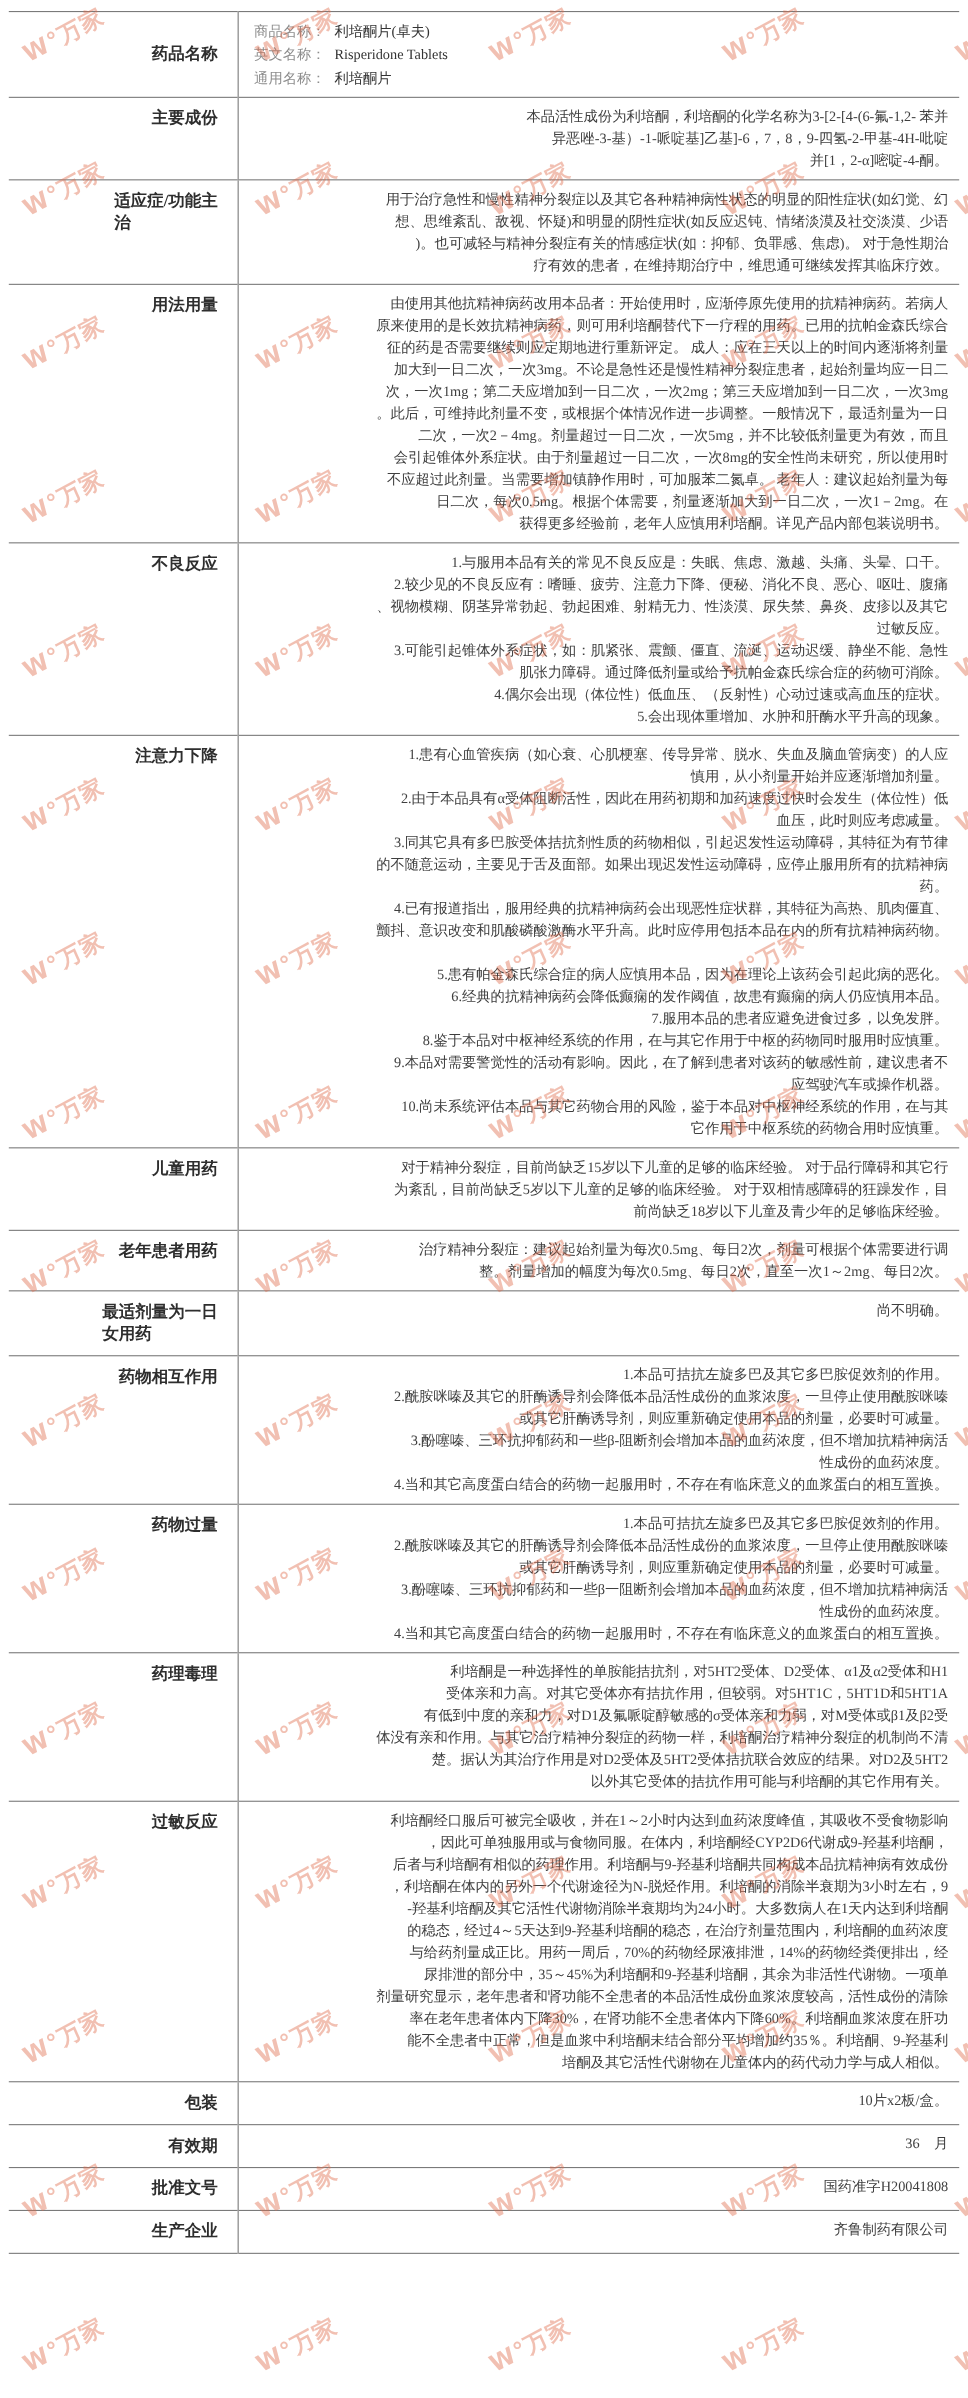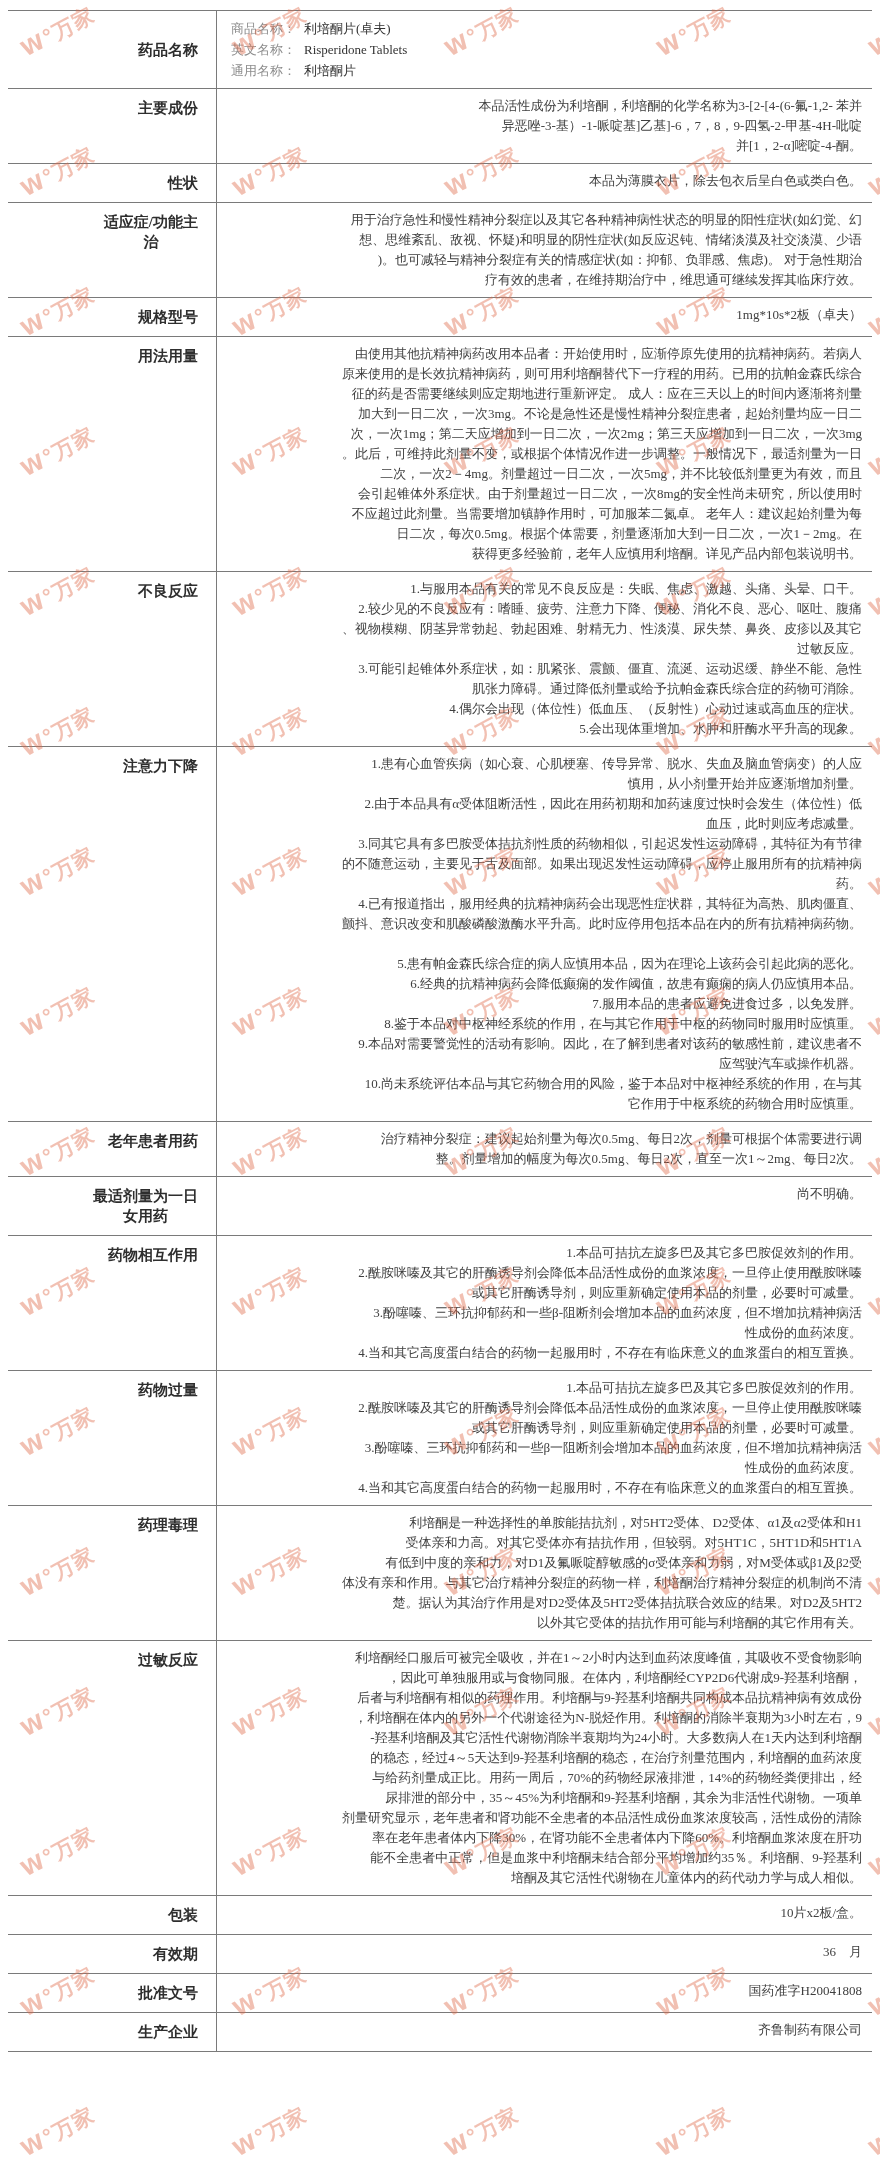--- a/index.html
+++ b/index.html
@@ -8,21 +8,21 @@
   .wm-layer{position:absolute;inset:0;z-index:3;pointer-events:none;}
   .wm{position:absolute;transform:rotate(-28deg);font-family:"DejaVu Sans",sans-serif;
       font-weight:bold;font-size:21px;letter-spacing:1px;opacity:.42;white-space:nowrap;}
   table.drug{position:absolute;top:10px;left:8px;width:864px;z-index:1;
       border-collapse:collapse;border-top:1px solid #7a7a7a;border-bottom:1px solid #7a7a7a;
       table-layout:fixed;}
   table.drug tr{border-bottom:1px solid #7a7a7a;}
   table.drug th{width:190px;vertical-align:top;text-align:right;
       padding:9px 18px 9px 0;border-right:1px solid #7a7a7a;
       font-size:15px;font-weight:bold;color:#2e2e2e;line-height:20px;}
-  table.drug th .label-text{display:inline-block;white-space:pre-line;text-align:center;}
+  table.drug th .label-text{display:inline-block;white-space:pre-line;text-align:left;}
   table.drug td{vertical-align:top;padding:7px 10px 7px 14px;
       font-size:13px;color:#3e3e3e;line-height:20px;}
   td.prewrap{white-space:pre-wrap;word-break:break-all;text-align:right;}
   .field-line{line-height:21px;}
   .field-key{color:#8d8d8d;margin-right:8px;}
   .field-value{color:#333333;}
 </style>
 </head>
 <body>
 
@@ -37,34 +37,26 @@
             <div class="field-line"><span class="field-key">通用名称：</span><span class="field-value">利培酮片</span></div>
           </td>
         </tr>
         <tr>
           <th><span class="label-text">主要成份</span></th>
           <td class="prewrap">本品活性成份为利培酮，利培酮的化学名称为3-[2-[4-(6-氟-1,2- 苯并
 异恶唑-3-基）-1-哌啶基]乙基]-6，7，8，9-四氢-2-甲基-4H-吡啶
 并[1，2-α]嘧啶-4-酮。</td>
         </tr>
         <tr>
-          <th><span class="label-text">性状</span></th>
-          <td class="prewrap">本品为薄膜衣片，除去包衣后呈白色或类白色。</td>
-        </tr>
-        <tr>
           <th><span class="label-text">适应症/功能主
 治</span></th>
           <td class="prewrap">用于治疗急性和慢性精神分裂症以及其它各种精神病性状态的明显的阳性症状(如幻觉、幻
 想、思维紊乱、敌视、怀疑)和明显的阴性症状(如反应迟钝、情绪淡漠及社交淡漠、少语
 )。也可减轻与精神分裂症有关的情感症状(如：抑郁、负罪感、焦虑)。 对于急性期治
 疗有效的患者，在维持期治疗中，维思通可继续发挥其临床疗效。</td>
-        </tr>
-        <tr>
-          <th><span class="label-text">规格型号</span></th>
-          <td class="prewrap"> 1mg*10s*2板（卓夫）</td>
         </tr>
         <tr>
           <th><span class="label-text">用法用量</span></th>
           <td class="prewrap">由使用其他抗精神病药改用本品者：开始使用时，应渐停原先使用的抗精神病药。若病人
 原来使用的是长效抗精神病药，则可用利培酮替代下一疗程的用药。已用的抗帕金森氏综合
 征的药是否需要继续则应定期地进行重新评定。 成人：应在三天以上的时间内逐渐将剂量
 加大到一日二次，一次3mg。不论是急性还是慢性精神分裂症患者，起始剂量均应一日二
 次，一次1mg；第二天应增加到一日二次，一次2mg；第三天应增加到一日二次，一次3mg
 。此后，可维持此剂量不变，或根据个体情况作进一步调整。一般情况下，最适剂量为一日
 二次，一次2－4mg。剂量超过一日二次，一次5mg，并不比较低剂量更为有效，而且
@@ -97,20 +89,26 @@
 颤抖、意识改变和肌酸磷酸激酶水平升高。此时应停用包括本品在内的所有抗精神病药物。
 
 5.患有帕金森氏综合症的病人应慎用本品，因为在理论上该药会引起此病的恶化。
 6.经典的抗精神病药会降低癫痫的发作阈值，故患有癫痫的病人仍应慎用本品。
 7.服用本品的患者应避免进食过多，以免发胖。
 8.鉴于本品对中枢神经系统的作用，在与其它作用于中枢的药物同时服用时应慎重。
 9.本品对需要警觉性的活动有影响。因此，在了解到患者对该药的敏感性前，建议患者不
 应驾驶汽车或操作机器。
 10.尚未系统评估本品与其它药物合用的风险，鉴于本品对中枢神经系统的作用，在与其
 它作用于中枢系统的药物合用时应慎重。</td>
+        </tr>
+        <tr>
+          <th><span class="label-text">儿童用药</span></th>
+          <td class="prewrap">对于精神分裂症，目前尚缺乏15岁以下儿童的足够的临床经验。 对于品行障碍和其它行
+为紊乱，目前尚缺乏5岁以下儿童的足够的临床经验。 对于双相情感障碍的狂躁发作，目
+前尚缺乏18岁以下儿童及青少年的足够临床经验。</td>
         </tr>
         <tr>
           <th><span class="label-text">老年患者用药</span></th>
           <td class="prewrap">治疗精神分裂症：建议起始剂量为每次0.5mg、每日2次，剂量可根据个体需要进行调
 整。剂量增加的幅度为每次0.5mg、每日2次，直至一次1～2mg、每日2次。</td>
         </tr>
         <tr>
           <th><span class="label-text">最适剂量为一日
 女用药</span></th>
           <td class="prewrap">尚不明确。</td>

